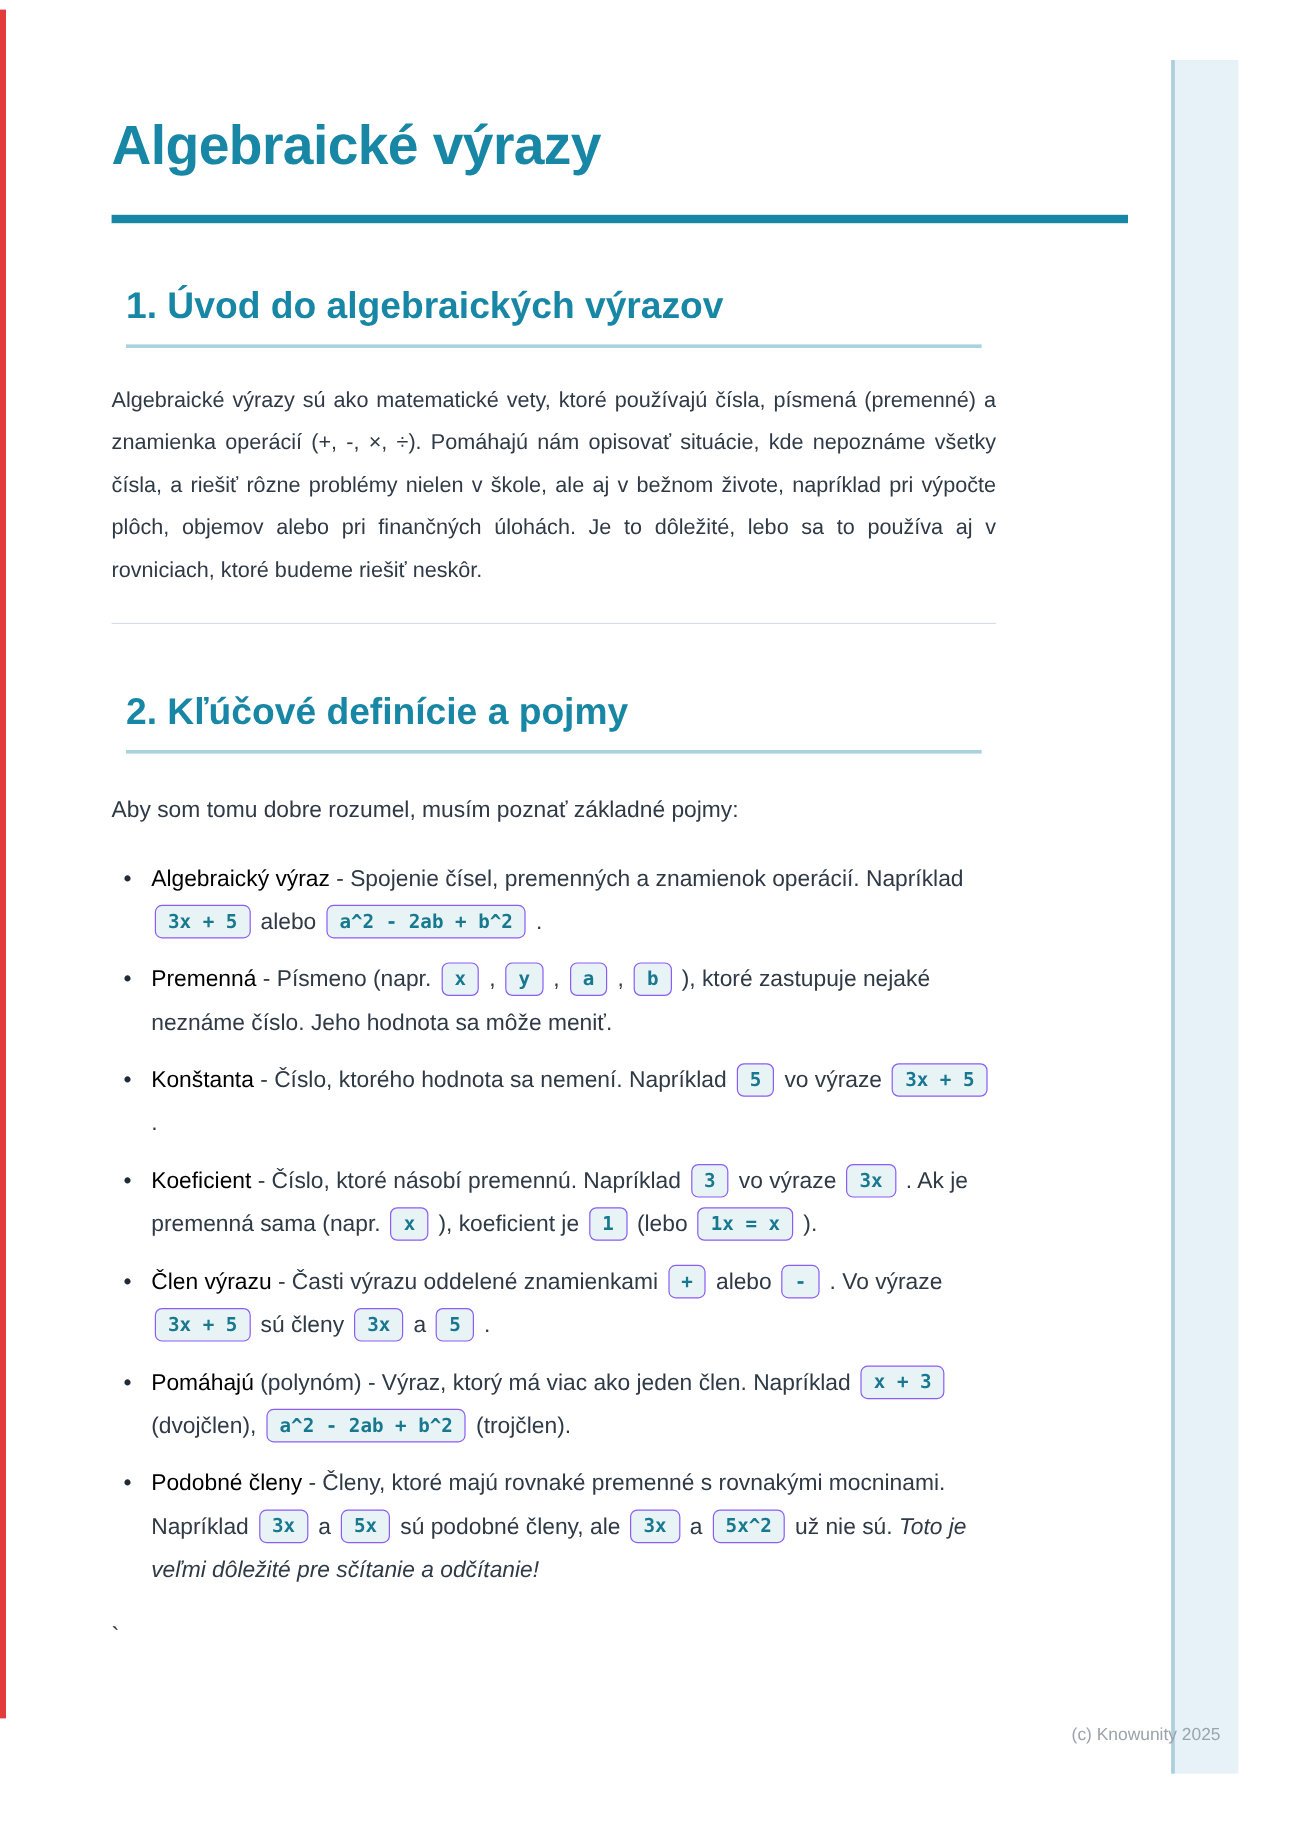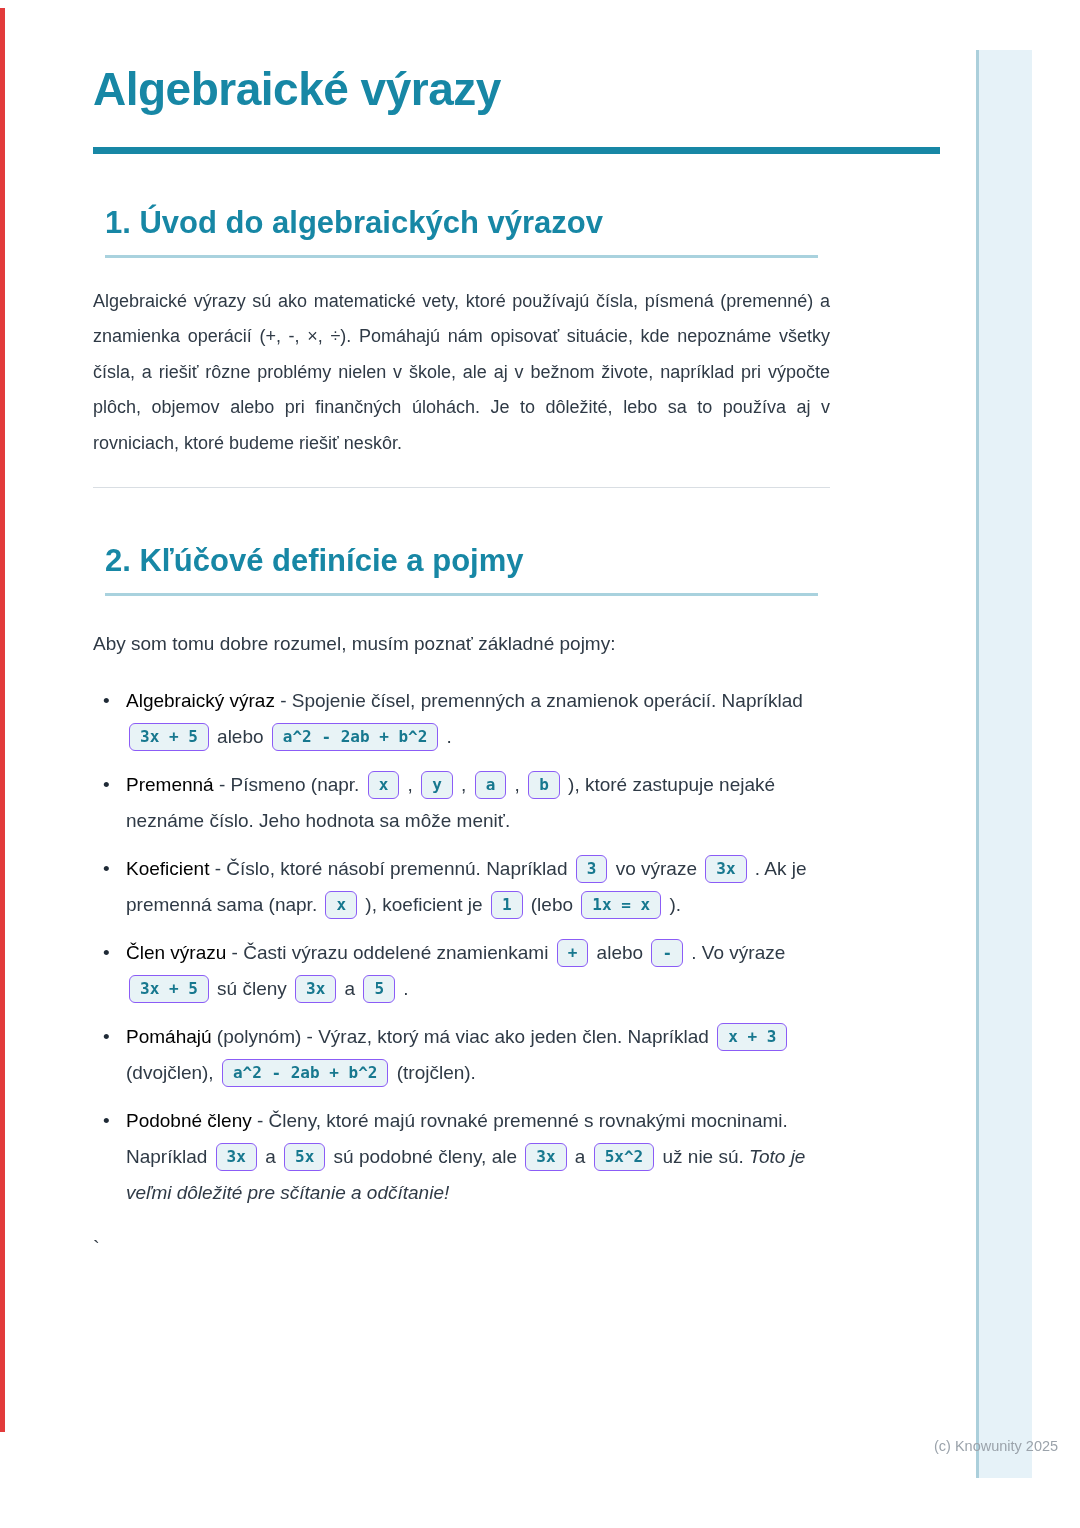--- a/index.html
+++ b/index.html
@@ -23,21 +23,21 @@
     left: 976px; top: 50px;
     width: 56px; height: 1428px;
     background: #e6f2f8;
     border-left: 3px solid #abcfdb;
     box-sizing: border-box;
   }
   .content {
     position: relative;
     margin-left: 93px;
     width: 737px;
-    padding-top: 64px;
+    padding-top: 96px;
   }
   h1.doc-title {
     margin: 0;
     font-size: 46px;
     line-height: 1.1;
     font-weight: 800;
     letter-spacing: -0.5px;
     color: #1787a5;
   }
   .title-rule {
@@ -120,21 +120,21 @@
   }
   .stray-char {
     margin: 0;
     margin-top: 26px;
     font-size: 20px;
     color: #333c46;
   }
   .footer-note {
     position: absolute;
     top: 1438px;
-    left: 934px;
+    left: 893px;
     font-size: 14.5px;
     color: #9ba3ab;
     z-index: 5;
   }
 </style>
 </head>
 <body>
 
 <div class="page">
   <div class="red-edge"></div>
@@ -148,20 +148,21 @@
     <p class="body-par">Algebraické výrazy sú ako matematické vety, ktoré používajú čísla, písmená (premenné) a znamienka operácií (+, -, ×, ÷). Pomáhajú nám opisovať situácie, kde nepoznáme všetky čísla, a riešiť rôzne problémy nielen v škole, ale aj v bežnom živote, napríklad pri výpočte plôch, objemov alebo pri finančných úlohách. Je to dôležité, lebo sa to používa aj v rovniciach, ktoré budeme riešiť neskôr.</p>
 
     <div class="divider"></div>
 
     <h2 class="section-heading second">2. Kľúčové definície a pojmy</h2>
     <p class="list-intro">Aby som tomu dobre rozumel, musím poznať základné pojmy:</p>
 
     <ul class="def-list">
         <li><span class="seg-term">Algebraický výraz</span><span class="seg-text"> - Spojenie čísel, premenných a znamienok operácií. Napríklad </span><span class="seg-code">3x + 5</span><span class="seg-text"> alebo </span><span class="seg-code">a^2 - 2ab + b^2</span><span class="seg-text"> .</span></li>
         <li><span class="seg-term">Premenná</span><span class="seg-text"> - Písmeno (napr. </span><span class="seg-code">x</span><span class="seg-text"> , </span><span class="seg-code">y</span><span class="seg-text"> , </span><span class="seg-code">a</span><span class="seg-text"> , </span><span class="seg-code">b</span><span class="seg-text"> ), ktoré zastupuje nejaké neznáme číslo. Jeho hodnota sa môže meniť.</span></li>
+        <li><span class="seg-term">Konštanta</span><span class="seg-text"> - Číslo, ktorého hodnota sa nemení. Napríklad </span><span class="seg-code">5</span><span class="seg-text"> vo výraze </span><span class="seg-code">3x + 5</span><span class="seg-text"> .</span></li>
         <li><span class="seg-term">Koeficient</span><span class="seg-text"> - Číslo, ktoré násobí premennú. Napríklad </span><span class="seg-code">3</span><span class="seg-text"> vo výraze </span><span class="seg-code">3x</span><span class="seg-text"> . Ak je premenná sama (napr. </span><span class="seg-code">x</span><span class="seg-text"> ), koeficient je </span><span class="seg-code">1</span><span class="seg-text"> (lebo </span><span class="seg-code">1x = x</span><span class="seg-text"> ).</span></li>
         <li><span class="seg-term">Člen výrazu</span><span class="seg-text"> - Časti výrazu oddelené znamienkami </span><span class="seg-code">+</span><span class="seg-text"> alebo </span><span class="seg-code">-</span><span class="seg-text"> . Vo výraze </span><span class="seg-code">3x + 5</span><span class="seg-text"> sú členy </span><span class="seg-code">3x</span><span class="seg-text"> a </span><span class="seg-code">5</span><span class="seg-text"> .</span></li>
         <li><span class="seg-term">Pomáhajú</span><span class="seg-text"> (polynóm) - Výraz, ktorý má viac ako jeden člen. Napríklad </span><span class="seg-code">x + 3</span><span class="seg-text"> (dvojčlen), </span><span class="seg-code">a^2 - 2ab + b^2</span><span class="seg-text"> (trojčlen).</span></li>
         <li><span class="seg-term">Podobné členy</span><span class="seg-text"> - Členy, ktoré majú rovnaké premenné s rovnakými mocninami. Napríklad </span><span class="seg-code">3x</span><span class="seg-text"> a </span><span class="seg-code">5x</span><span class="seg-text"> sú podobné členy, ale </span><span class="seg-code">3x</span><span class="seg-text"> a </span><span class="seg-code">5x^2</span><span class="seg-text"> už nie sú. </span><span class="seg-italic">Toto je veľmi dôležité pre sčítanie a odčítanie!</span></li>
       </ul>
 
     <div class="stray-char">`</div>
   </div>
 
   <div class="footer-note">(c) Knowunity 2025</div>

